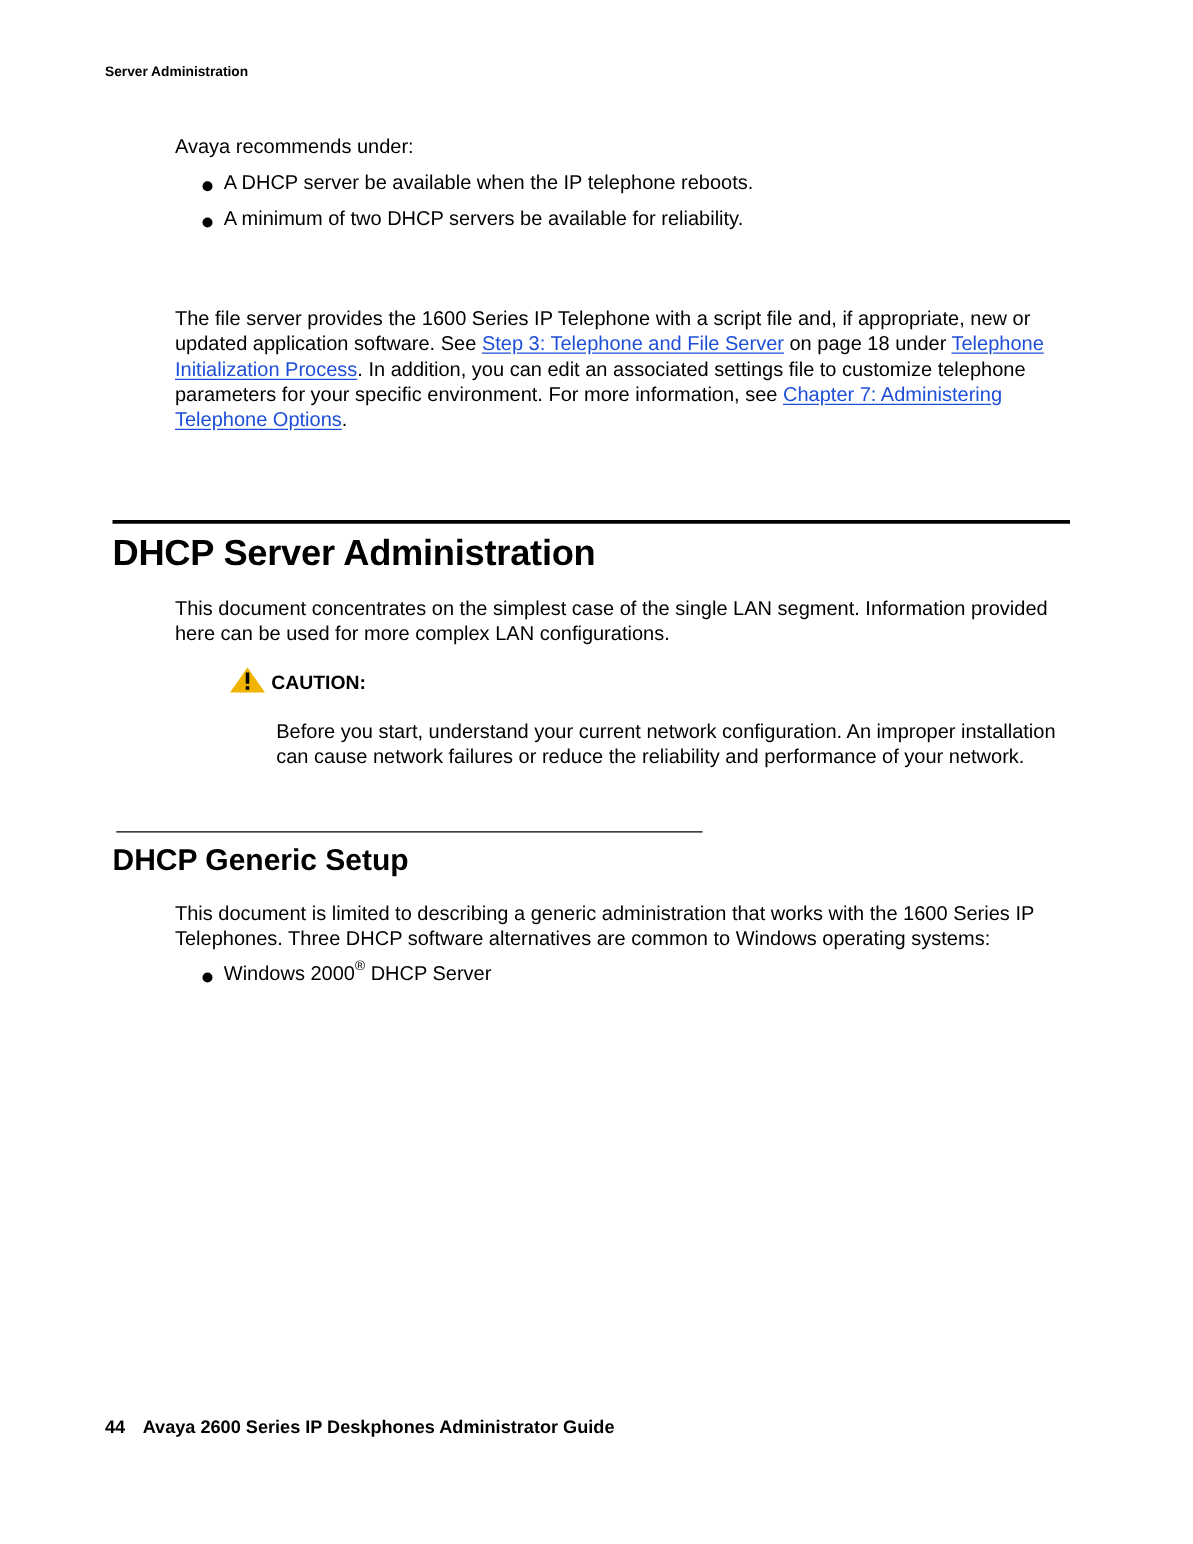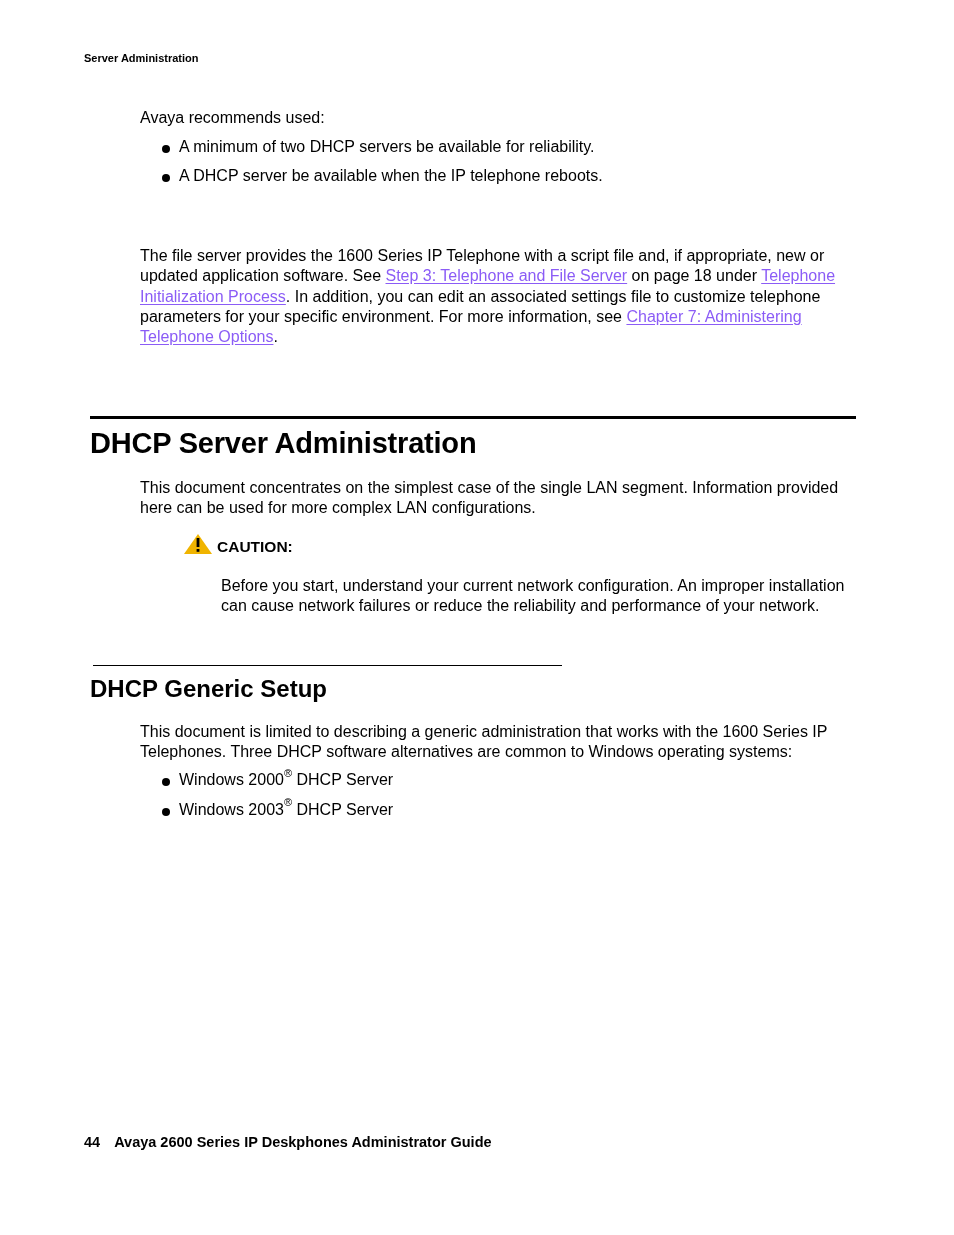--- a/index.html
+++ b/index.html
@@ -13,46 +13,46 @@
     .intro { left: 140px; top: 108px; }
     ul.bullets { list-style: none; margin: 0; padding: 0; }
     ul.bullets li { position: relative; padding-left: 39px; font-size: 16px; line-height: 20.3px; }
     ul.bullets li .dot {
       position: absolute; left: 22px; top: 8px; width: 8px; height: 8px;
       background: #000; border-radius: 50%;
     }
     .list1 { left: 140px; top: 137px; width: 730px; }
     .list1 li { margin-bottom: 9px; }
     .para-file { left: 140px; top: 246px; width: 725px; }
-    a.link { color: #8b5cf6; text-decoration: underline; text-underline-offset: 2px; }
+    a.link { color: #1d4ed8; text-decoration: underline; text-underline-offset: 2px; }
     .rule-thick { left: 90px; top: 416px; width: 766px; height: 3px; background: #000; }
     .h1 { left: 90px; top: 427px; font-size: 29px; font-weight: bold; letter-spacing: -0.2px; text-align: center; }
     .para-dhcp { left: 140px; top: 478px; width: 720px; }
     .caution-icon { left: 183px; top: 533px; width: 30px; height: 22px; }
     .caution-label { left: 217px; top: 538px; font-size: 15.5px; font-weight: bold; }
     .caution-text { left: 221px; top: 561px; width: 640px; margin-top: 15px; }
     .rule-thin { left: 93px; top: 665px; width: 469px; height: 1px; background: #000; }
     .h2 { left: 90px; top: 675px; font-size: 24px; font-weight: bold; }
     .para-generic { left: 140px; top: 722px; width: 730px; }
     .list2 { left: 140px; top: 770px; width: 500px; }
     .list2 li { margin-bottom: 9.5px; }
     sup { font-size: 11px; line-height: 0; position: relative; top: -2px; }
     .footer { left: 84px; top: 1134px; font-size: 14.5px; font-weight: bold; }
     .footer .pg { margin-right: 14px; text-align: center; }
   </style>
 </head>
 <body>
 
 <div class="abs running-header">Server Administration</div>
 
-<div class="abs body-text intro">Avaya recommends used:</div>
+<div class="abs body-text intro">Avaya recommends under:</div>
 
 <ul class="abs bullets list1">
+  <li><span class="dot"></span><span>A DHCP server be available when the IP telephone reboots.</span></li>
   <li><span class="dot"></span><span>A minimum of two DHCP servers be available for reliability.</span></li>
-  <li><span class="dot"></span><span>A DHCP server be available when the IP telephone reboots.</span></li>
 </ul>
 
 <div class="abs body-text para-file"><span>The file server provides the 1600 Series IP Telephone with a script file and, if appropriate, new or updated application software. See </span><a class="link" href="#">Step 3: Telephone and File Server</a><span> on page 18 under </span><a class="link" href="#">Telephone Initialization Process</a><span>. In addition, you can edit an associated settings file to customize telephone parameters for your specific environment. For more information, see </span><a class="link" href="#">Chapter 7: Administering Telephone Options</a><span>.</span></div>
 
 <div class="abs rule-thick"></div>
 <div class="abs h1">DHCP Server Administration</div>
 
 <div class="abs body-text para-dhcp">This document concentrates on the simplest case of the single LAN segment. Information provided here can be used for more complex LAN configurations.</div>
 
 <div class="abs caution-icon">
@@ -65,16 +65,15 @@
 <div class="abs caution-label">CAUTION:</div>
 <div class="abs body-text caution-text">Before you start, understand your current network configuration. An improper installation can cause network failures or reduce the reliability and performance of your network.</div>
 
 <div class="abs rule-thin"></div>
 <div class="abs h2">DHCP Generic Setup</div>
 
 <div class="abs body-text para-generic">This document is limited to describing a generic administration that works with the 1600 Series IP Telephones. Three DHCP software alternatives are common to Windows operating systems:</div>
 
 <ul class="abs bullets list2">
   <li><span class="dot"></span><span>Windows 2000</span><sup>®</sup><span> DHCP Server</span></li>
-  <li><span class="dot"></span><span>Windows 2003</span><sup>®</sup><span> DHCP Server</span></li>
 </ul>
 
 <div class="abs footer"><span class="pg">44</span><span>Avaya 2600 Series IP Deskphones Administrator Guide</span></div>
 
 </body></html>

